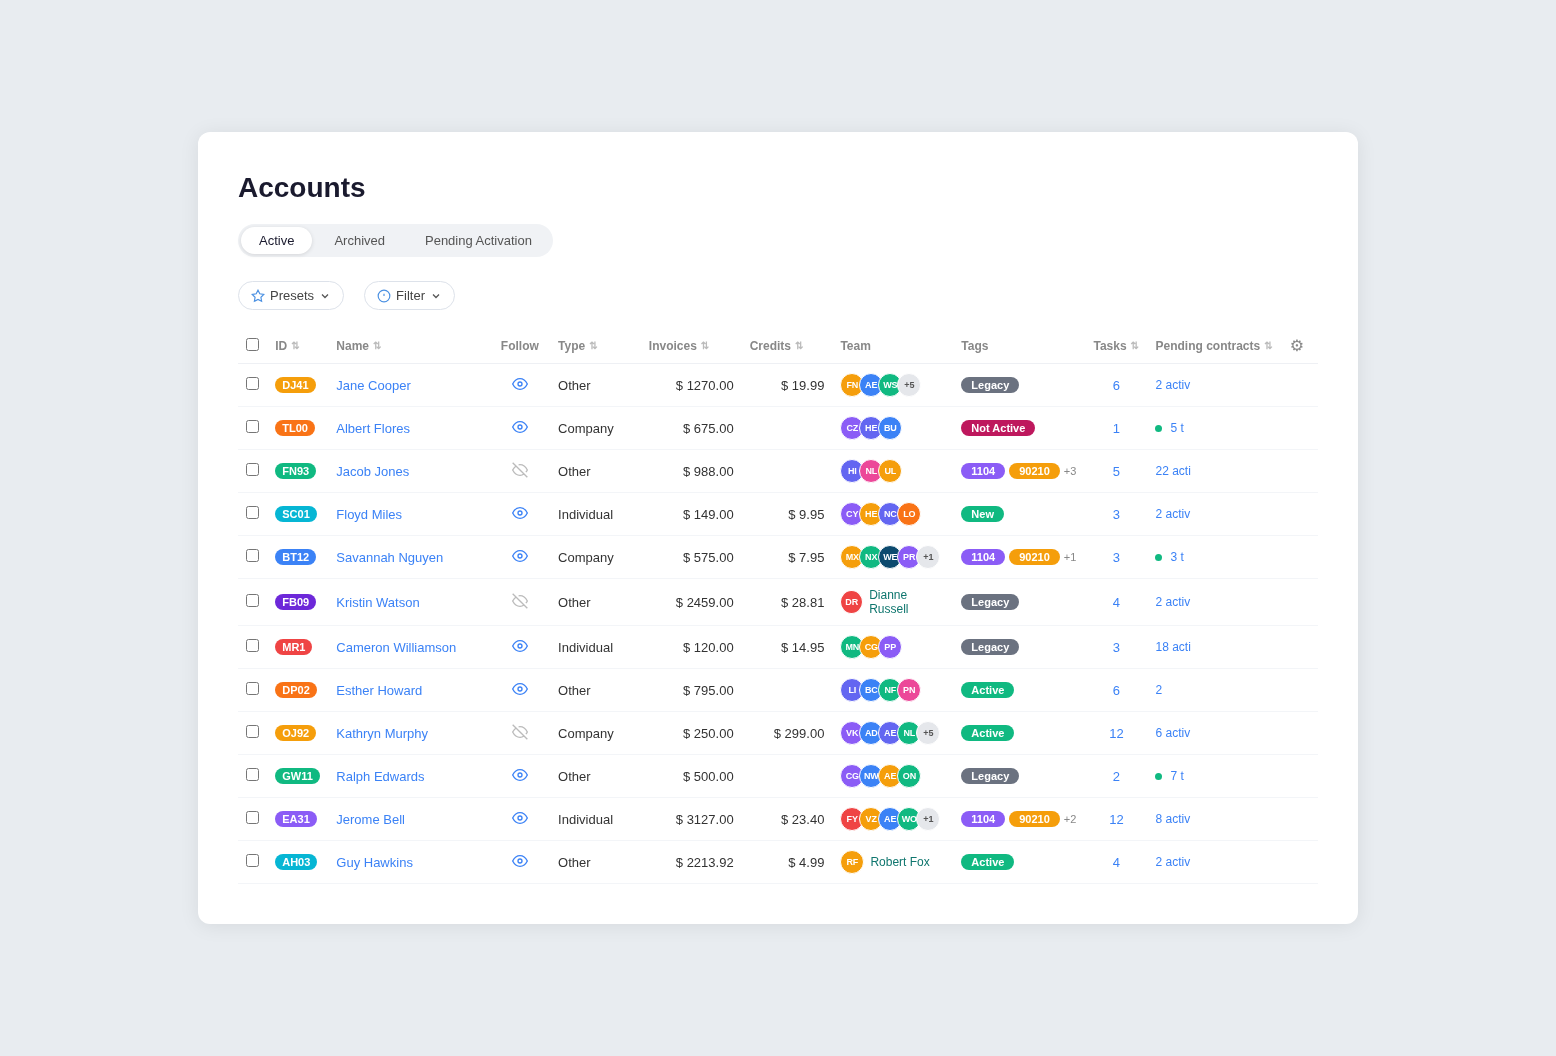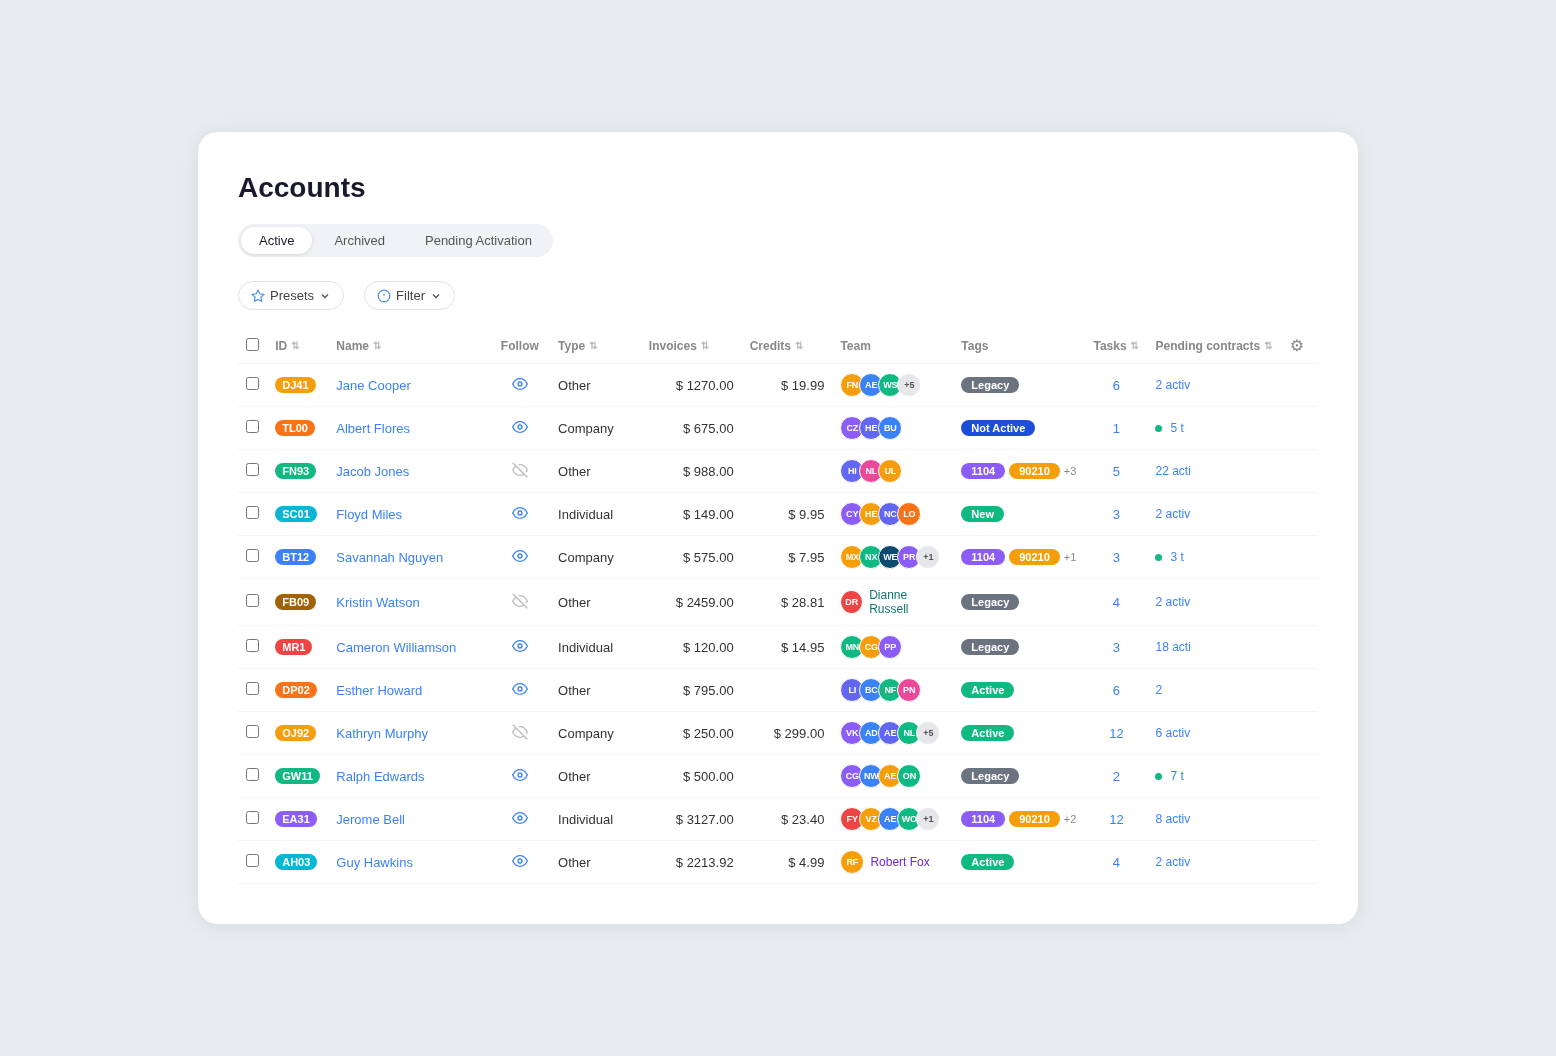--- a/index.html
+++ b/index.html
@@ -7,21 +7,21 @@
       background: #e8ecf0;
       font-family: -apple-system, BlinkMacSystemFont, 'Segoe UI', sans-serif;
       font-size: 13px;
       display: flex;
       align-items: center;
       justify-content: center;
       min-height: 100vh;
     }
     .card {
       background: #fff;
-      border-radius: 20px;
+      border-radius: 12px;
       width: 1160px;
       min-height: 720px;
       padding: 40px 40px 40px 40px;
       box-shadow: 0 2px 20px rgba(0,0,0,0.08);
     }
     h1 {
       font-size: 28px;
       font-weight: 700;
       color: #1a1a2e;
       margin-bottom: 20px;
@@ -169,21 +169,21 @@
     .name-link { color: #3b82f6; font-weight: 500; cursor: pointer; }
     .tag-badge {
       display: inline-block;
       padding: 2px 10px;
       border-radius: 10px;
       font-size: 11px;
       font-weight: 600;
       color: #fff;
     }
     .tag-legacy { background: #6b7280; }
-    .tag-not-active { background: #1d4ed8; }
+    .tag-not-active { background: #be185d; }
     .tag-new { background: #10b981; }
     .tag-active { background: #10b981; }
     .tag-1104 { background: #8b5cf6; }
     .tag-90210 { background: #f59e0b; }
     .avatar-group { display: flex; align-items: center; }
     .avatar {
       width: 24px;
       height: 24px;
       border-radius: 50%;
       display: flex;
@@ -471,21 +471,21 @@
           <td class="col-pending">
             <div class="pending-inner">
               <span class="online-dot"></span>
               <span class="pending-text">3 t</span>
             </div>
           </td>
           <td class="col-gear"></td>
         </tr>
         <tr>
           <td class="col-checkbox"><input type="checkbox" style=""></td>
-          <td class="col-id"><span class="badge-id" style="background: #a16207;">FB09</span></td>
+          <td class="col-id"><span class="badge-id" style="background: #6d28d9;">FB09</span></td>
           <td class="col-name"><span class="name-link">Kristin Watson</span></td>
           <td class="col-follow" style="text-align: center;"><span style="cursor: pointer;"><svg width="16" height="16" viewBox="0 0 24 24" fill="none" stroke="#bbb" stroke-width="2">
                 <path d="M17.94 17.94A10.07 10.07 0 0 1 12 20c-7 0-11-8-11-8a18.45 18.45 0 0 1 5.06-5.94"></path>
                 <path d="M9.9 4.24A9.12 9.12 0 0 1 12 4c7 0 11 8 11 8a18.5 18.5 0 0 1-2.16 3.19"></path>
                 <line x1="1" y1="1" x2="23" y2="23"></line>
               </svg></span></td>
           <td class="col-type">Other</td>
           <td class="col-invoices" style="text-align: right;">$ 2459.00</td>
           <td class="col-credits" style="text-align: right;">$ 28.81</td>
           <td class="col-team">
@@ -679,21 +679,21 @@
           <td class="col-follow" style="text-align: center;"><span style="cursor: pointer;"><svg width="16" height="16" viewBox="0 0 24 24" fill="none" stroke="#3b82f6" stroke-width="2">
                 <path d="M1 12s4-8 11-8 11 8 11 8-4 8-11 8-11-8-11-8z"></path>
                 <circle cx="12" cy="12" r="3"></circle>
               </svg></span></td>
           <td class="col-type">Other</td>
           <td class="col-invoices" style="text-align: right;">$ 2213.92</td>
           <td class="col-credits" style="text-align: right;">$ 4.99</td>
           <td class="col-team">
             <div class="avatar-group">
               <div class="avatar" style="background: rgb(245, 158, 11);">RF</div>
-              <span style="color: #6d28d9; margin-left: 6px; font-size: 12px;">Robert Fox</span>
+              <span style="color: #0f766e; margin-left: 6px; font-size: 12px;">Robert Fox</span>
             </div>
           </td>
           <td class="col-tags">
             <div style="display: flex; gap: 4px; align-items: center;">
               <span class="tag-badge tag-active">Active</span>
             </div>
           </td>
           <td class="col-tasks" style="text-align: center;"><span class="tasks-num">4</span></td>
           <td class="col-pending">
             <div class="pending-inner">

